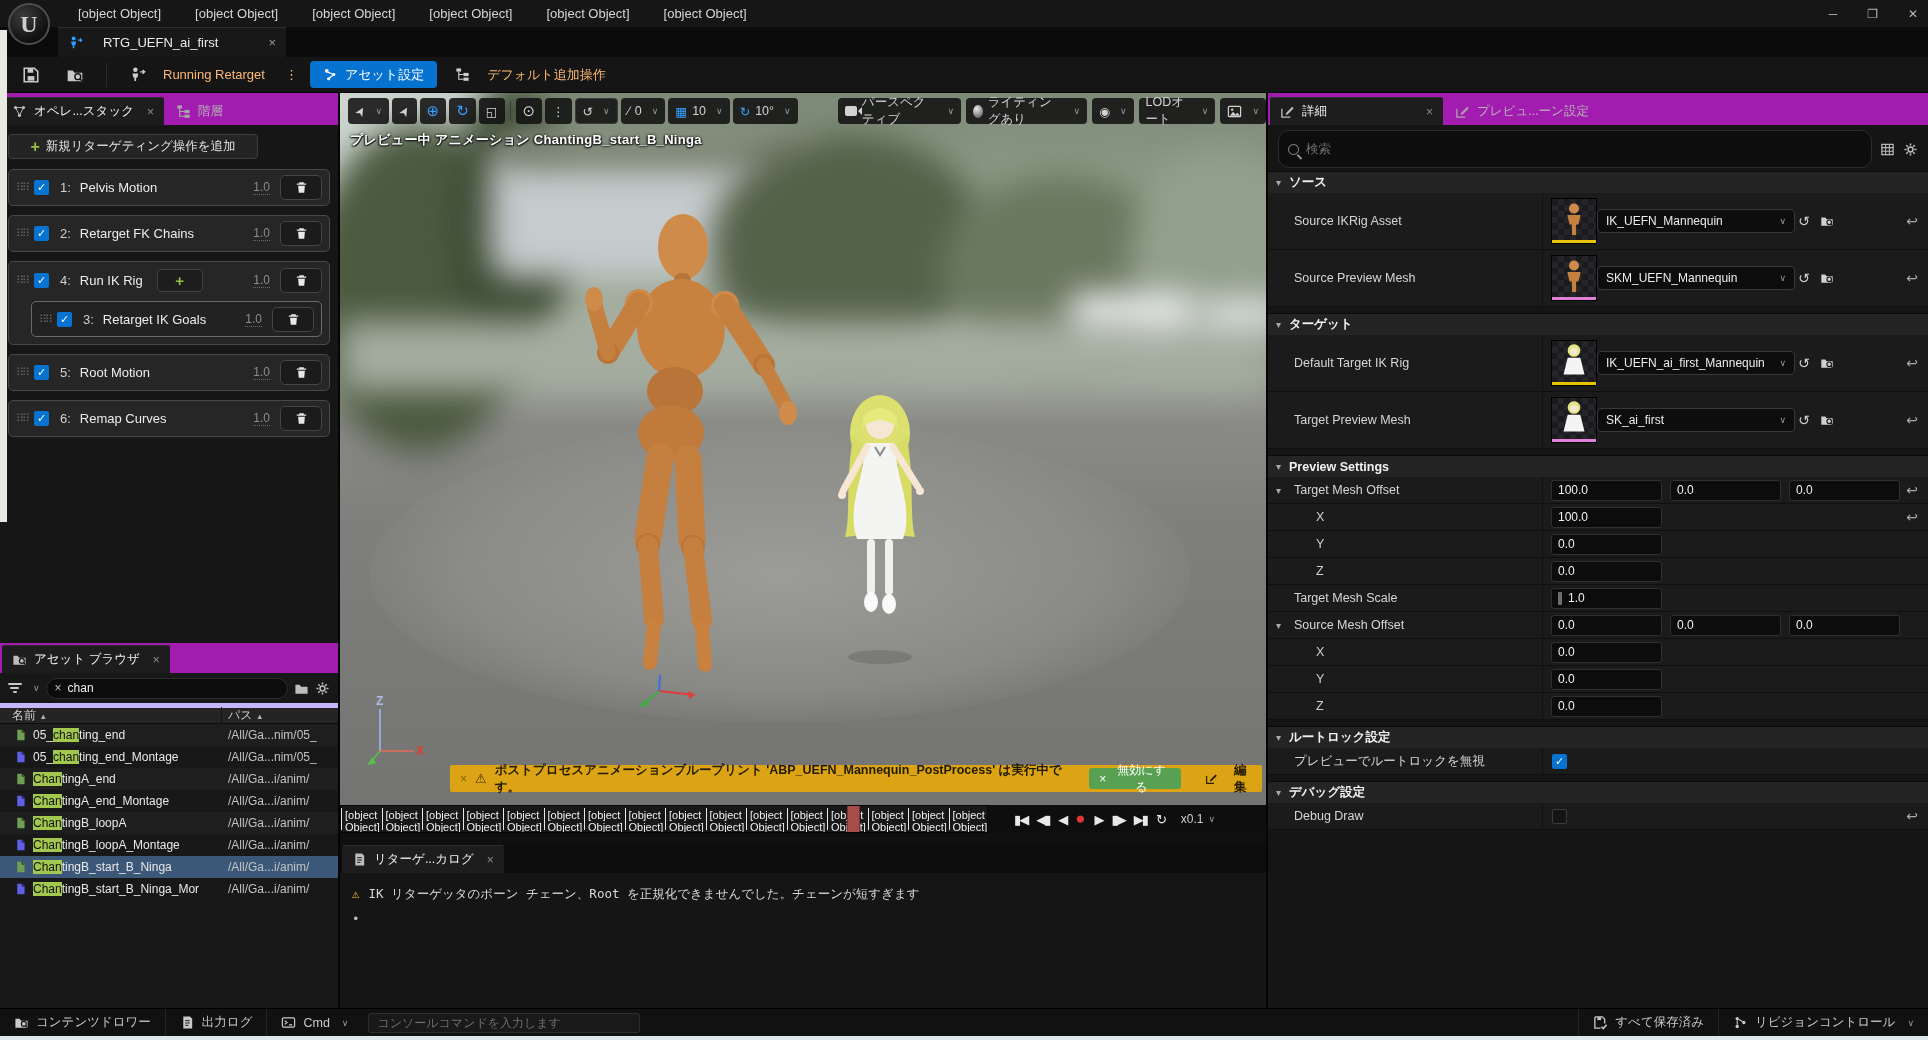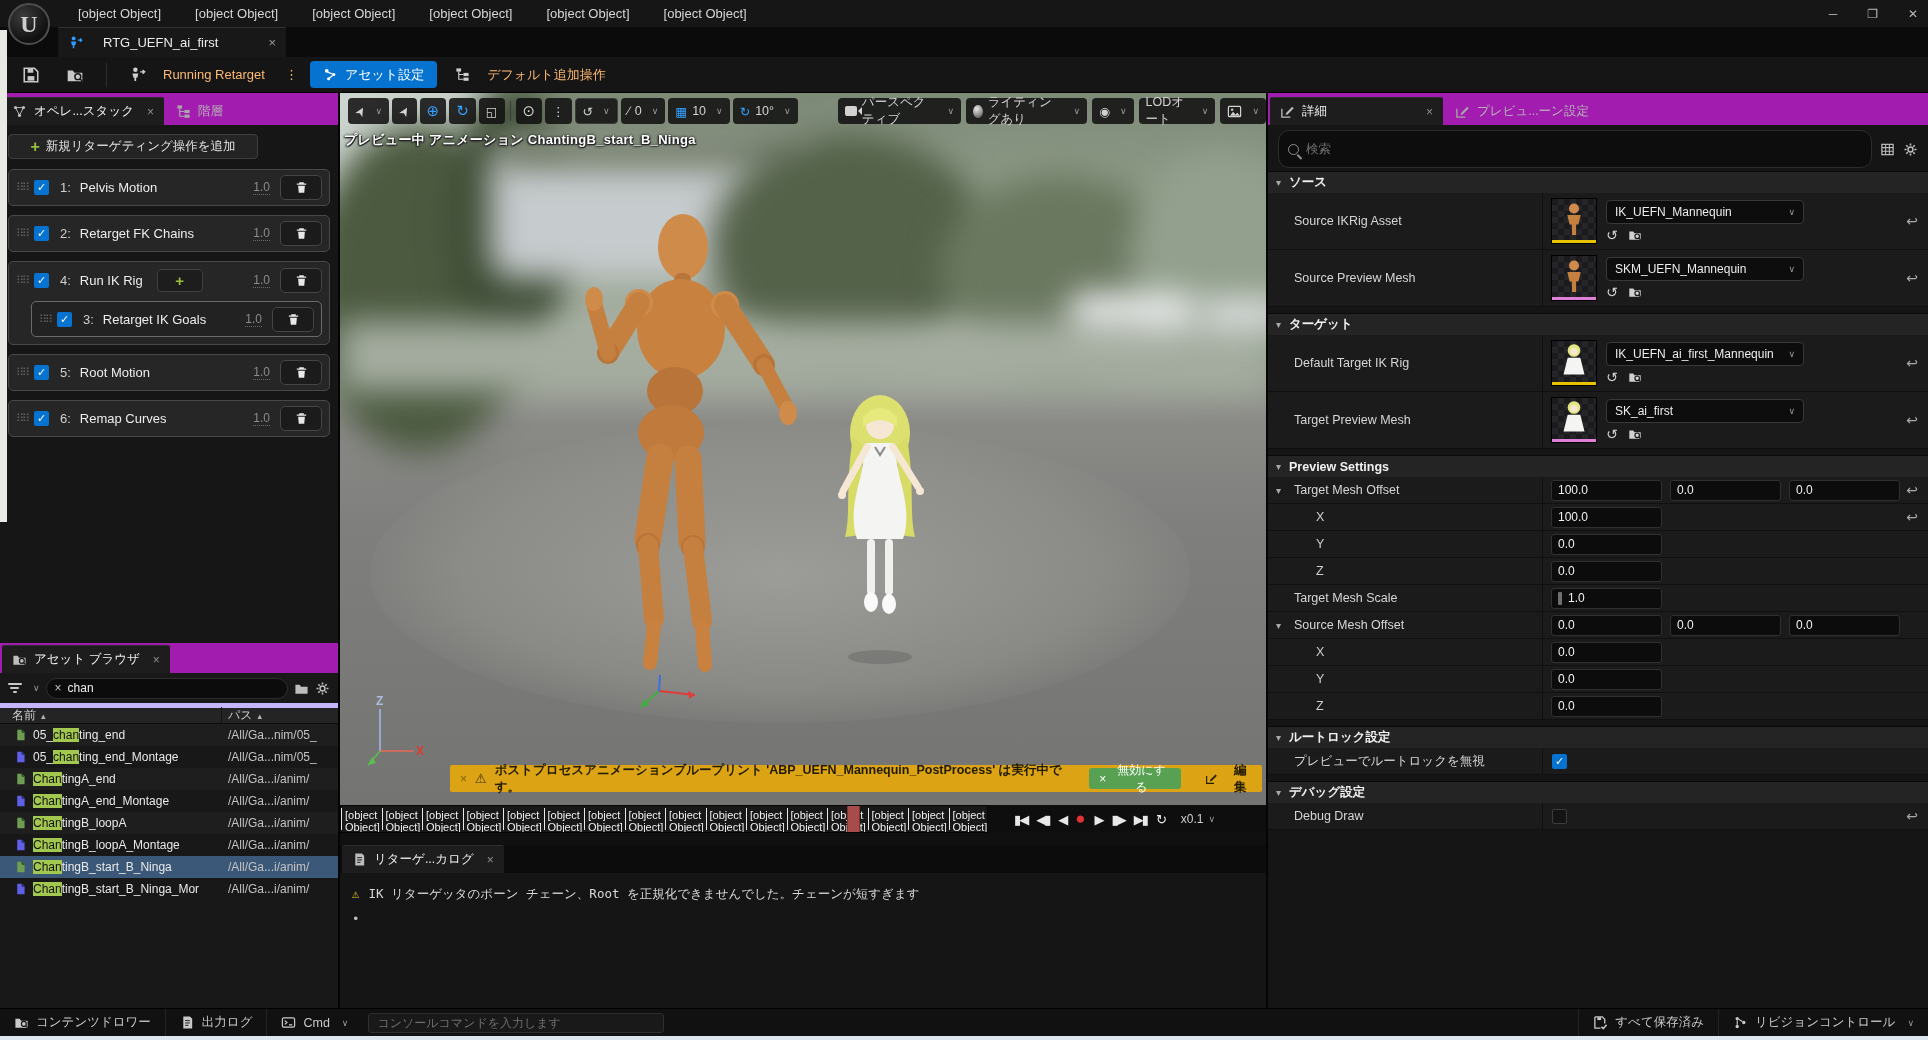--- a/index.html
+++ b/index.html
@@ -73,21 +73,21 @@
 
 #viewport{left:340px;top:93px;width:926px;height:915px;background:#101010;overflow:hidden}
 #scene{position:absolute;left:0;top:0;width:926px;height:712px;overflow:hidden;background:linear-gradient(180deg,#7e8a78 0px,#93a08c 120px,#a7b0a2 235px,#999c93 290px,#8a8a87 330px,#7f7f7d 430px,#747472 712px)}
 .blob{position:absolute;filter:blur(16px);border-radius:50%}
 #ground-disc{position:absolute;left:30px;top:330px;width:820px;height:300px;border-radius:50%;background:radial-gradient(ellipse at 50% 50%,#9c9c98 0%,rgba(150,150,146,.55) 55%,rgba(130,130,128,0) 75%)}
 #vp-toolbar{position:absolute;left:8px;top:5px;display:flex;gap:3px;align-items:center}
 #vp-toolbar2{position:absolute;left:498px;top:5px;display:flex;gap:5px;align-items:center}
 .vbtn{height:26px;background:rgba(18,18,18,.88);border-radius:4px;display:flex;align-items:center;gap:5px;padding:0 7px;color:#d2d2d2;font-size:12.5px}
 .vbtn .blue{color:#35a0ff}
 .vsep{width:1px;height:20px;background:#3a3a3a;margin:0 2px}
-#previewlbl{position:absolute;left:4px;top:38px;font-size:13px;font-weight:bold;color:#fff;text-shadow:0 0 3px #000,1px 1px 0 #333,-1px 1px 2px #222;letter-spacing:.3px}
+#previewlbl{position:absolute;left:10px;top:38px;font-size:13px;font-weight:bold;color:#fff;text-shadow:0 0 3px #000,1px 1px 0 #333,-1px 1px 2px #222;letter-spacing:.3px}
 .camico{width:16px;height:10px;background:#d2d2d2;border-radius:2px;position:relative;display:inline-block}
 .camico::after{content:"";position:absolute;right:-5px;top:1px;border:4px solid transparent;border-right-color:#d2d2d2}
 .sphereico{width:13px;height:13px;border-radius:50%;background:radial-gradient(circle at 35% 30%,#e8e8e8,#707070 75%);display:inline-block}
 
 #warnbar{position:absolute;left:110px;top:672px;width:812px;height:27px;background:#dca414;border-radius:2px;display:flex;align-items:center;gap:8px;padding:0 10px;color:#1d1800}
 #warnbar .wx{color:#7c6303;font-size:12px}
 #warnbar .wtxt{font-size:12.5px;font-weight:bold;color:#201a02}
 #warn-disable{background:#58a152;color:#fff;height:21px;border-radius:3px;padding:0 10px;display:flex;align-items:center;gap:6px;font-size:12px;margin-left:14px}
 #warn-edit{display:flex;align-items:center;gap:11px;font-size:12.5px;font-weight:bold;color:#241d02;margin-left:16px}
 
@@ -119,35 +119,35 @@
 .caret{color:#a8a8a8;font-size:10px}
 .drow{display:flex;align-items:center;border-bottom:1px solid #101010;background:#1b1b1b;position:relative}
 .drow .lab{width:275px;flex:none;padding-left:26px;color:#d6d6d6;font-size:12.5px;align-self:stretch;display:flex;align-items:center;border-right:1px solid #101010}
 .drow .lab.indent{padding-left:48px;color:#cfcfcf}
 .drow .lab .caret{position:absolute;left:8px}
 .arow{height:57px}
 .thumb{width:46px;height:46px;margin-left:8px;background:repeating-conic-gradient(#26262a 0 25%,#1b1b1e 0 50%) 0 0/12px 12px;border:1px solid #000;position:relative;flex:none}
 .thumb .ul{position:absolute;left:0;bottom:0;width:100%;height:3px}
 .ul.yellow{background:#e8c400}
 .ul.pink{background:#e07fd8}
-.acol{display:flex;flex-direction:column;gap:3px;margin-left:9px}
+.acol{display:flex;flex-direction:row;gap:3px;}
 .dd{display:flex;align-items:center;background:#0d0d0d;border:1px solid #383838;border-radius:4px;height:24px;width:198px;padding:0 8px;font-size:12px;color:#ececec}
 .dd .chev{margin-left:auto}
 .arow .mini{display:flex;gap:10px;color:#d0d0d0;font-size:14px;align-items:center}
 .reset{position:absolute;right:10px;color:#a9a9a9;font-size:14px}
 .nrow{height:27px}
 .nf{background:#0c0c0c;border:1px solid #303030;border-radius:3px;height:21px;width:111px;display:flex;align-items:center;padding:0 6px;font-size:12px;color:#f2f2f2;margin-left:8px}
 .nf .sgrip{width:4px;height:13px;background:#6e6e6e;border-radius:1px;margin-right:6px;flex:none}
 .cbrow .cb{margin-left:9px}
 
 #statusbar{left:0;top:1008px;width:1928px;height:28px;background:#111;border-top:1px solid #000;display:flex;align-items:center}
 .sbtn{display:flex;align-items:center;gap:7px;color:#c9c9c9;font-size:12.5px;padding:0 14px;height:100%}
 .ssep{width:1px;height:100%;background:#000;border-right:1px solid #242424}
 #console{margin-left:6px}
-#console input{width:296px;height:20px;background:#191919;border:1px solid #2e2e2e;border-radius:3px;color:#8b5cf6;font-size:12px;padding:0 8px}
+#console input{width:272px;height:20px;background:#191919;border:1px solid #2e2e2e;border-radius:3px;color:#8b5cf6;font-size:12px;padding:0 8px}
 #sbright{margin-left:auto;display:flex;align-items:center;height:100%}
 
 #leftstrip{left:0;top:30px;width:7px;height:492px;background:#e9e9e4}
 #bottomstrip{left:0;top:1036px;width:1928px;height:4px;background:#dce8ee}
 
 #axisgizmo{left:26px;top:600px}
 #movegizmo{left:295px;top:580px}
 </style>
 </head>
 <body>

